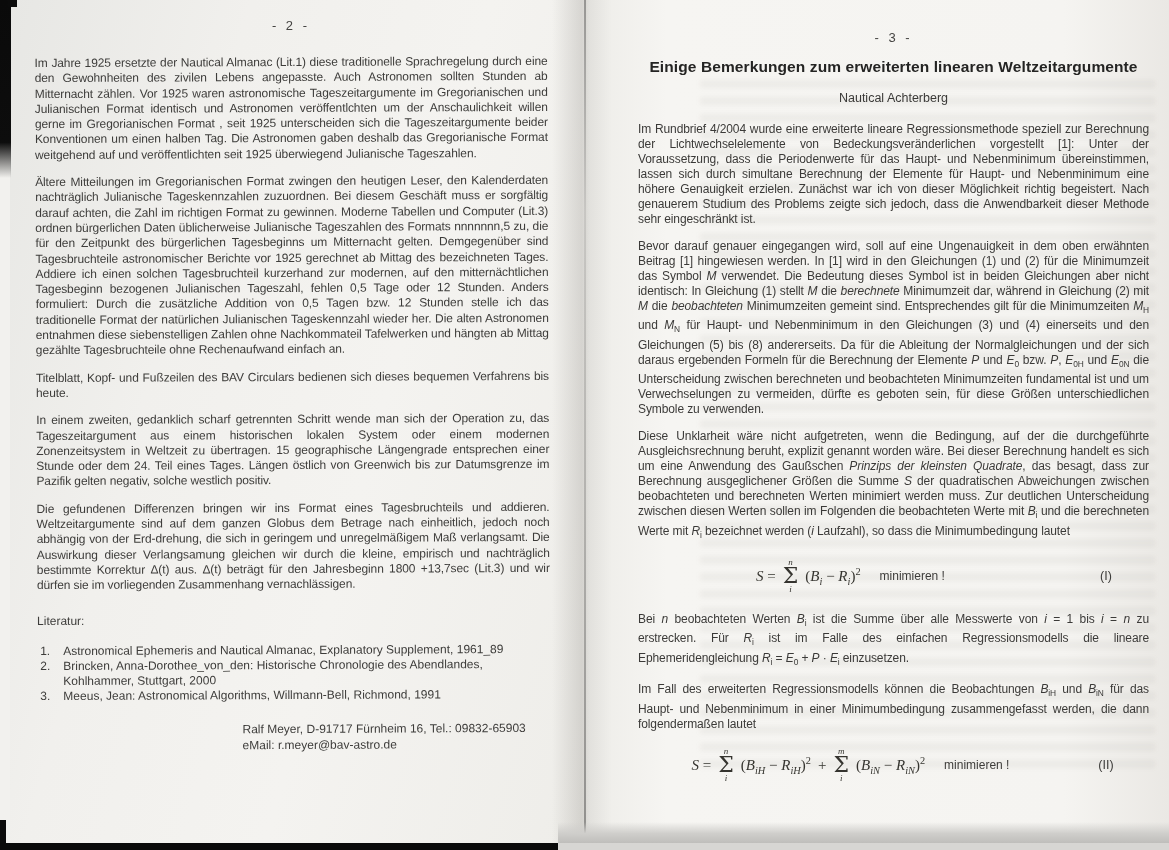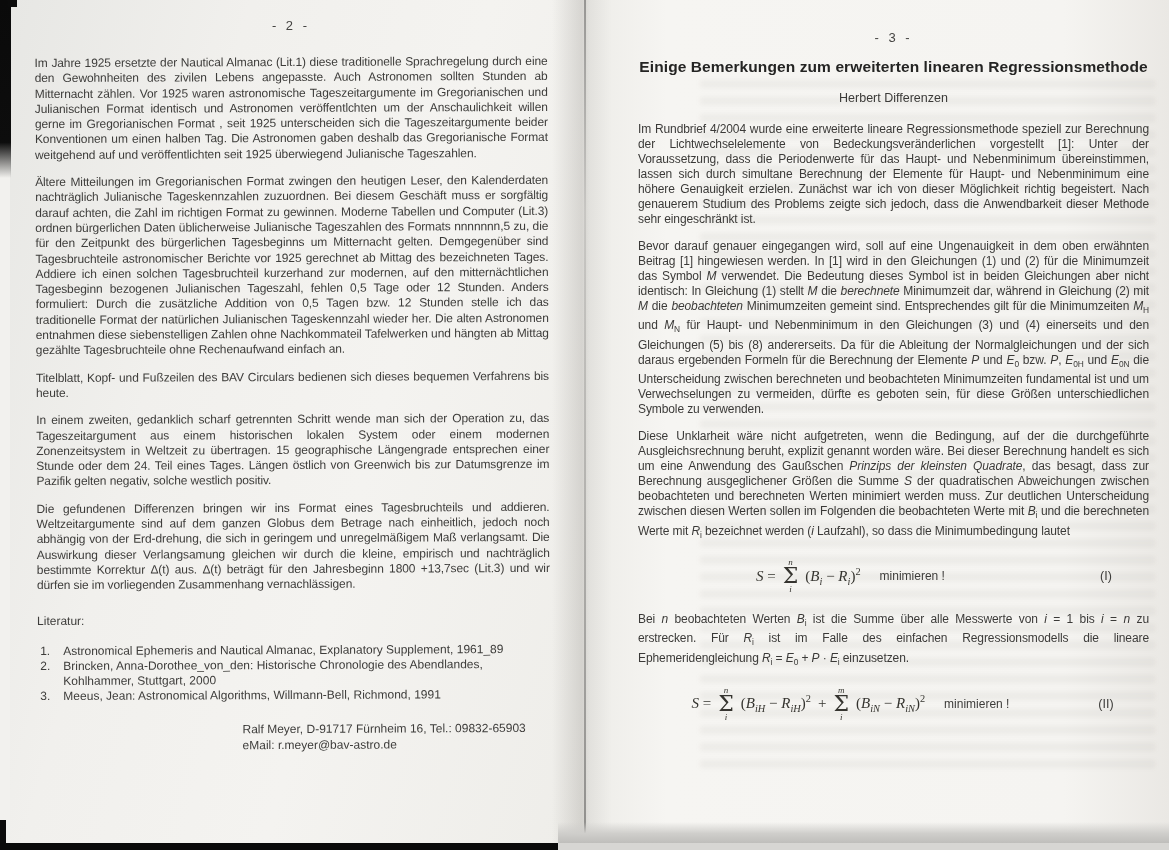--- a/index.html
+++ b/index.html
@@ -117,42 +117,43 @@
 
     <div class="signature">
       <div>Ralf Meyer,  D-91717 Fürnheim 16, Tel.: 09832-65903</div>
       <div>eMail: r.meyer@bav-astro.de</div>
     </div>
   </div>
 
   <div class="content-right">
     <div class="pagenum">- 3 -</div>
 
-    <div class="doc-title">Einige Bemerkungen zum erweiterten linearen Regressionsmethode</div>
-    <div class="author">Herbert Differenzen</div>
+    <div class="doc-title">Einige Bemerkungen zum erweiterten linearen Weltzeitargumente</div>
+    <div class="author">Nautical Achterberg</div>
 
     <p class="para">Im Rundbrief 4/2004 wurde eine erweiterte lineare Regressionsmethode speziell zur Berechnung der Lichtwechselelemente von Bedeckungsveränderlichen vorgestellt [1]: Unter der Voraussetzung, dass die Periodenwerte für das Haupt- und Nebenminimum übereinstimmen, lassen sich durch simultane Berechnung der Elemente für Haupt- und Nebenminimum eine höhere Genauigkeit erzielen. Zunächst war ich von dieser Möglichkeit richtig begeistert. Nach genauerem Studium des Problems zeigte sich jedoch, dass die Anwendbarkeit dieser Methode sehr eingeschränkt ist.</p>
     <p class="para">Bevor darauf genauer eingegangen wird, soll auf eine Ungenauigkeit in dem oben erwähnten Beitrag [1] hingewiesen werden. In [1] wird in den Gleichungen (1) und (2) für die Minimumzeit das Symbol <i>M</i> verwendet. Die Bedeutung dieses Symbol ist in beiden Gleichungen aber nicht identisch: In Gleichung (1) stellt <i>M</i> die <i>berechnete</i> Minimumzeit dar, während in Gleichung (2) mit <i>M</i> die <i>beobachteten</i> Minimumzeiten gemeint sind. Entsprechendes gilt für die Minimumzeiten <i>M</i><sub>H</sub> und <i>M</i><sub>N</sub> für Haupt- und Nebenminimum in den Gleichungen (3) und (4) einerseits und den Gleichungen (5) bis (8) andererseits. Da für die Ableitung der Normalgleichungen und der sich daraus ergebenden Formeln für die Berechnung der Elemente <i>P</i> und <i>E</i><sub>0</sub> bzw. <i>P</i>, <i>E</i><sub>0H</sub> und <i>E</i><sub>0N</sub> die Unterscheidung zwischen berechneten und beobachteten Minimumzeiten fundamental ist und um Verwechselungen zu vermeiden, dürfte es geboten sein, für diese Größen unterschiedlichen Symbole zu verwenden.</p>
     <p class="para">Diese Unklarheit wäre nicht aufgetreten, wenn die Bedingung, auf der die durchgeführte Ausgleichsrechnung beruht, explizit genannt worden wäre. Bei dieser Berechnung handelt es sich um eine Anwendung des Gaußschen <i>Prinzips der kleinsten Quadrate</i>, das besagt, dass zur Berechnung ausgeglichener Größen die Summe <i>S</i> der quadratischen Abweichungen zwischen beobachteten und berechneten Werten minimiert werden muss. Zur deutlichen Unterscheidung zwischen diesen Werten sollen im Folgenden die beobachteten Werte mit <i>B</i><sub>i</sub> und die berechneten Werte mit <i>R</i><sub>i</sub> bezeichnet werden (<i>i</i> Laufzahl), so dass die Minimumbedingung lautet</p>
 
     <div class="formula">
       <span class="f-body">
         <span><i>S</i> =</span>
         <span class="sum">
           <span class="lim">n</span>
           <span class="sigma">Σ</span>
           <span class="lim">i</span>
         </span>
         <span>(<i>B</i><sub>i</sub> − <i>R</i><sub>i</sub>)<sup>2</sup></span>
         <span class="f-note">minimieren !</span>
       </span>
       <span class="f-tag">(I)</span>
     </div>
 
     <p class="para">Bei <i>n</i> beobachteten Werten <i>B</i><sub>i</sub> ist die Summe über alle Messwerte von <i>i</i> = 1 bis <i>i</i> = <i>n</i> zu erstrecken. Für <i>R</i><sub>i</sub> ist im Falle des einfachen Regressionsmodells die lineare Ephemeridengleichung <i>R</i><sub>i</sub> = <i>E</i><sub>0</sub> + <i>P</i> · <i>E</i><sub>i</sub> einzusetzen.</p>
+    <p class="para">Im Fall des erweiterten Regressionsmodells können die Beobachtungen <i>B</i><sub>iH</sub> und <i>B</i><sub>iN</sub> für das Haupt- und Nebenminimum in einer Minimumbedingung zusammengefasst werden, die dann folgendermaßen lautet</p>
 
     <div class="formula">
       <span class="f-body">
         <span><i>S</i> =</span>
         <span class="sum">
           <span class="lim">n</span>
           <span class="sigma">Σ</span>
           <span class="lim">i</span>
         </span>
         <span>(<i>B</i><sub>iH</sub> − <i>R</i><sub>iH</sub>)<sup>2</sup></span>

